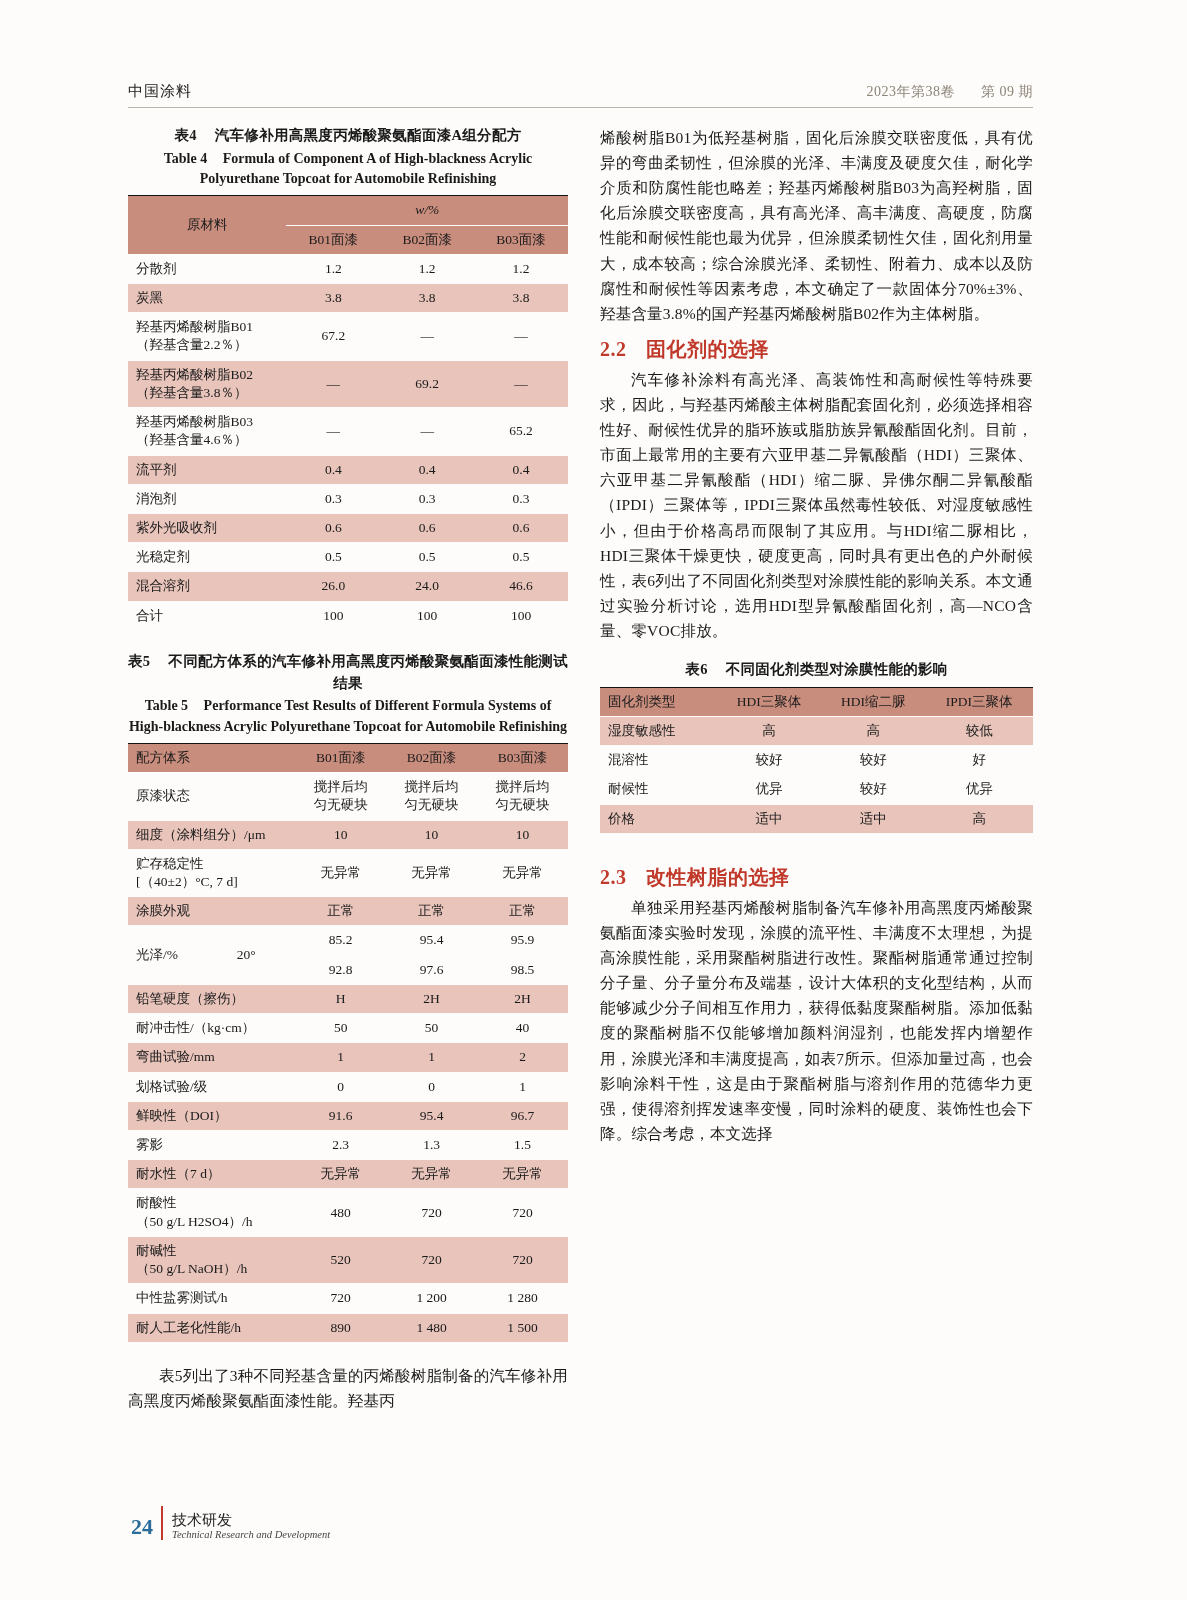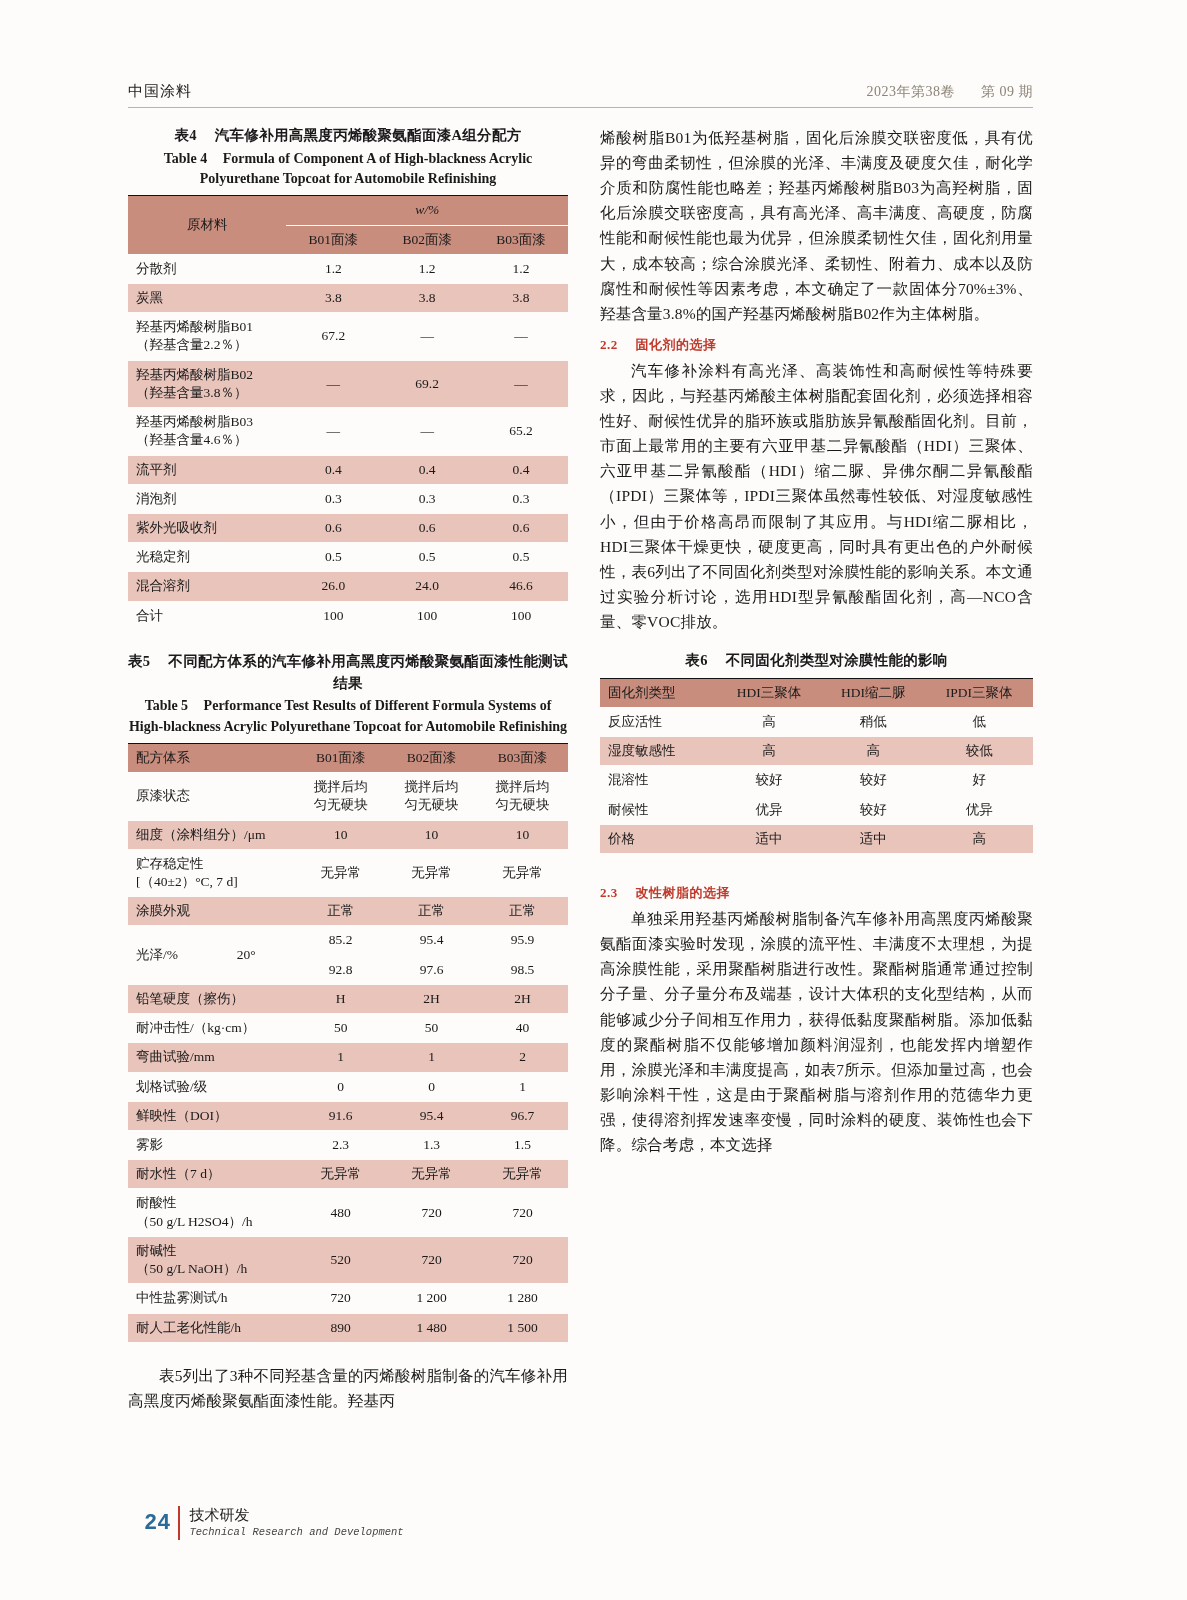--- a/index.html
+++ b/index.html
@@ -87,32 +87,32 @@
     font-size: 15.5px;
     line-height: 1.62;
     margin: 0 0 2px 0;
     text-align: justify;
     text-justify: inter-character;
     letter-spacing: 0.2px;
   }
   p.body.indent { text-indent: 2em; }
   h3.sec {
     color: #c0392b;
-    font-size: 13px;
+    font-size: 20px;
     font-weight: bold;
     margin: 10px 0 4px 0;
     letter-spacing: 0.5px;
   }
   h3.sec .num { margin-right: 14px; }
 
   
   .footer {
     position: absolute;
-    left: 144px; bottom: 60px; width: 905px;
-    display: flex; align-items: center; font-family: Liberation Mono, monospace;
+    left: 131px; bottom: 60px; width: 905px;
+    display: flex; align-items: flex-end;
   }
   .footer-num {
     font-size: 22px; font-weight: bold; color: #2a6b9a;
     margin-right: 8px;
   }
   .footer-bar {
     width: 2px; height: 34px; background: #c0392b; margin-right: 9px;
   }
   .footer-txt-cn { font-size: 15px; color: #222; line-height: 1.15; }
   .footer-txt-en { font-size: 10.5px; color: #444; font-style: italic; }
@@ -395,26 +395,20 @@
     <table class="data top-rule bot-rule">
       <thead>
         <tr>
           <th class="lcell" style="width:27%">固化剂类型</th>
           <th>HDI三聚体</th>
           <th>HDI缩二脲</th>
           <th>IPDI三聚体</th>
         </tr>
       </thead>
       <tbody>
-        <tr class="even">
-          <td class="lcell">反应活性</td>
-          <td>高</td>
-          <td>稍低</td>
-          <td>低</td>
-        </tr>
         <tr class="odd">
           <td class="lcell">湿度敏感性</td>
           <td>高</td>
           <td>高</td>
           <td>较低</td>
         </tr>
         <tr class="even">
           <td class="lcell">混溶性</td>
           <td>较好</td>
           <td>较好</td>

